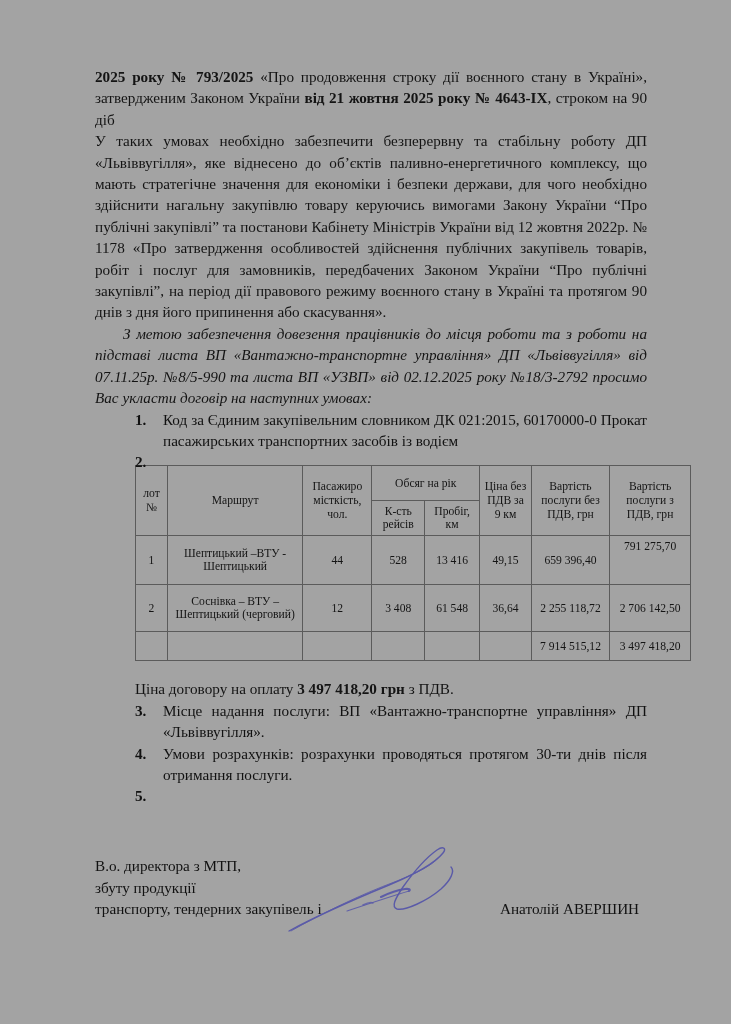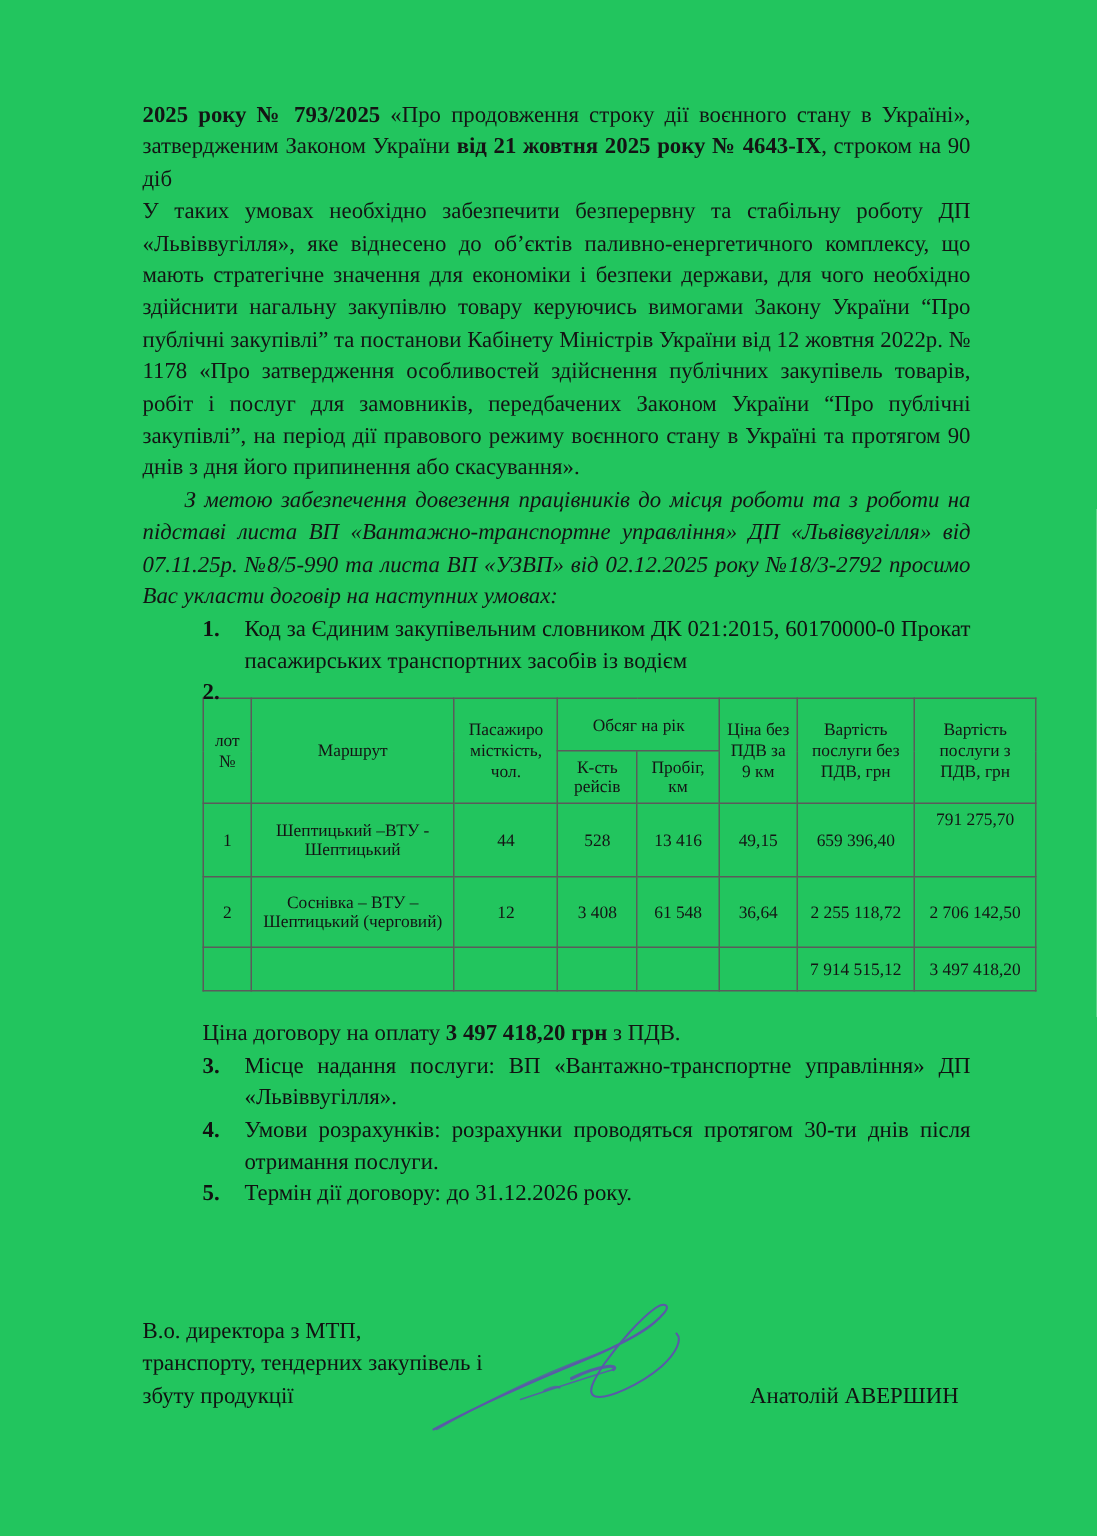--- a/index.html
+++ b/index.html
@@ -12,21 +12,21 @@
     height: 1024px;
     background: #ffffff;
     font-family: "Liberation Serif", "DejaVu Serif", serif;
     color: #111111;
     overflow: hidden;
     position: relative;
   }
   .page {
     position: absolute;
     inset: 0;
-    background: #22c55e;
+    background: #a3a3a3;
     padding: 0;
   }
   .content {
     position: absolute;
     left: 95px;
     top: 66px;
     width: 552px;
   }
   p, .para {
     margin: 0;
@@ -227,30 +227,29 @@
         <li>
           <span class="num">3.</span>
           <span>Місце надання послуги: ВП «Вантажно-транспортне управління» ДП «Львіввугілля».</span>
         </li>
         <li>
           <span class="num">4.</span>
           <span>Умови розрахунків: розрахунки проводяться   протягом 30-ти днів після отримання послуги.</span>
         </li>
         <li>
           <span class="num">5.</span>
-          <span>Термін дії договору: до 31.12.2026 року.</span>
         </li>
       </ul>
     </div>
 
     <div class="sign-block">
       <div class="sign-left">
         <div>В.о. директора з МТП,</div>
+        <div>збуту продукції</div>
         <div>транспорту, тендерних закупівель і</div>
-        <div>збуту продукції</div>
       </div>
       <div class="sign-name">Анатолій АВЕРШИН</div>
 
       <svg class="signature" viewBox="0 0 230 92">
         <g fill="none" stroke="#5a5aa8" stroke-linecap="round" stroke-linejoin="round">
           <path d="M4 88 C 30 74, 70 56, 104 42 C 128 32, 150 20, 158 10 C 162 5, 158 3, 152 7 C 142 14, 128 30, 118 44 C 110 56, 106 64, 112 66 C 120 68, 142 58, 156 46 C 166 37, 170 28, 166 24" stroke-width="1.4"></path>
           <path d="M6 88 C 34 72, 74 52, 112 38 C 132 30, 148 22, 154 14" stroke-width="1.0" opacity="0.85"></path>
           <path d="M62 68 C 80 62, 104 54, 124 48" stroke-width="1.1" opacity="0.9"></path>
           <path d="M96 54 C 104 50, 112 47, 120 46 C 124 45.5, 126 46.5, 124 48" stroke-width="2.1" opacity="0.95"></path>
           <path d="M78 62 C 82 60, 86 59, 88 60" stroke-width="1.6" opacity="0.8"></path>

